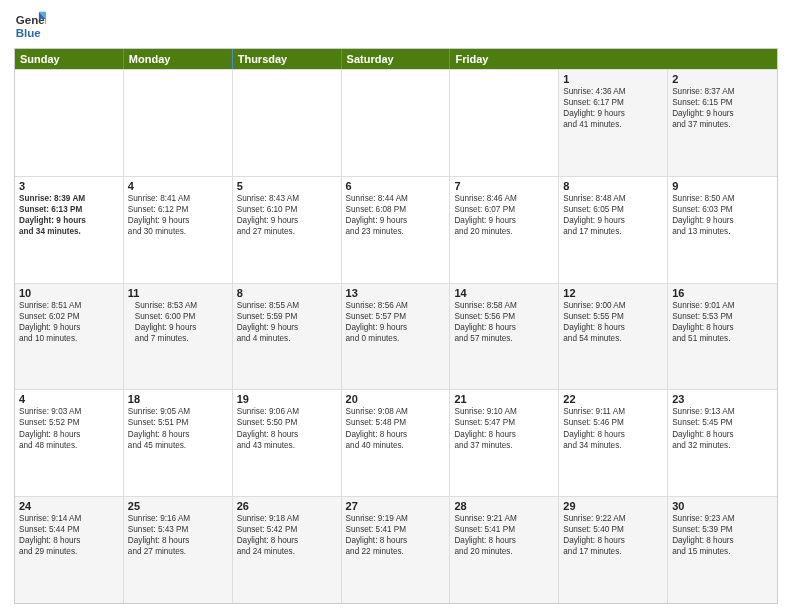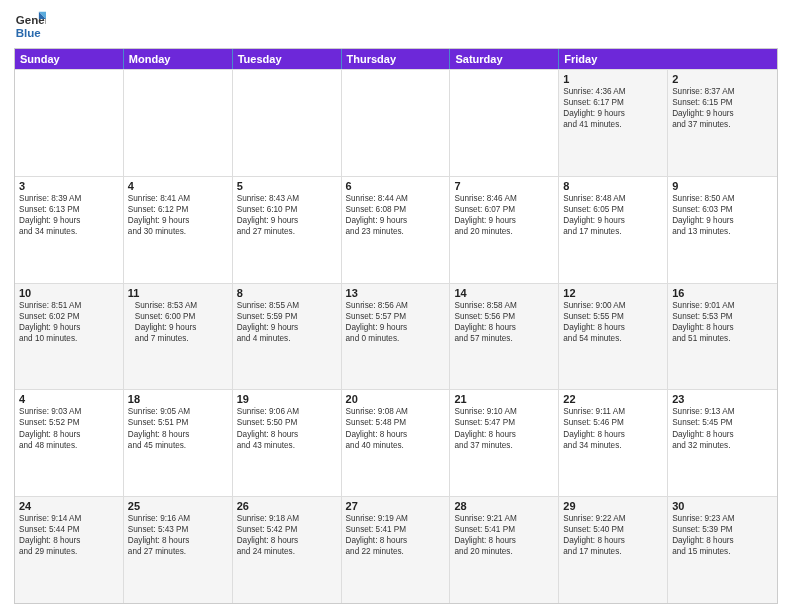--- a/index.html
+++ b/index.html
@@ -48,21 +48,21 @@
     }
     .calendar {
       flex: 1;
       display: flex;
       flex-direction: column;
       border: 1px solid #ccc;
     }
     .cal-header {
       display: grid;
       grid-template-columns: repeat(7, 1fr);
-      background: #6d28d9;
+      background: #4d7c0f;
     }
     .cal-header-cell {
       color: #fff;
       font-size: 11px;
       font-weight: bold;
       padding: 4px 5px;
       border-right: 1px solid #4a8acc;
       text-align: left;
     }
     .cal-header-cell:last-child { border-right: none; }
@@ -117,21 +117,20 @@
     <div class="title-block">
       <div class="month-title"></div>
       <div class="location"></div>
     </div>
   </div>
 
   <div class="calendar">
     <div class="cal-header" id="cal-header">
         <div class="cal-header-cell">Sunday</div>
         <div class="cal-header-cell">Monday</div>
-        <div class="cal-header-cell">Tuesday</div>
         <div class="cal-header-cell">Thursday</div>
         <div class="cal-header-cell">Saturday</div>
         <div class="cal-header-cell">Friday</div>
       </div>
     <div class="cal-body" id="cal-body">
         <div class="cal-row">
           <div class="cal-cell empty"></div>
           <div class="cal-cell empty"></div>
           <div class="cal-cell empty"></div>
           <div class="cal-cell empty"></div>
@@ -147,21 +146,21 @@
             <span class="day-num">2</span>
             <p style="white-space: pre-line;">Sunrise: 8:37 AM
 Sunset: 6:15 PM
 Daylight: 9 hours
 and 37 minutes.</p>
           </div>
         </div>
         <div class="cal-row">
           <div class="cal-cell">
             <span class="day-num">3</span>
-            <p style="white-space: pre-line;">Sunrise: 8:39 AM
+            <p style="white-space: pre-line; font-weight: bold;">Sunrise: 8:39 AM
 Sunset: 6:13 PM
 Daylight: 9 hours
 and 34 minutes.</p>
           </div>
           <div class="cal-cell">
             <span class="day-num">4</span>
             <p style="white-space: pre-line;">Sunrise: 8:41 AM
 Sunset: 6:12 PM
 Daylight: 9 hours
 and 30 minutes.</p>

